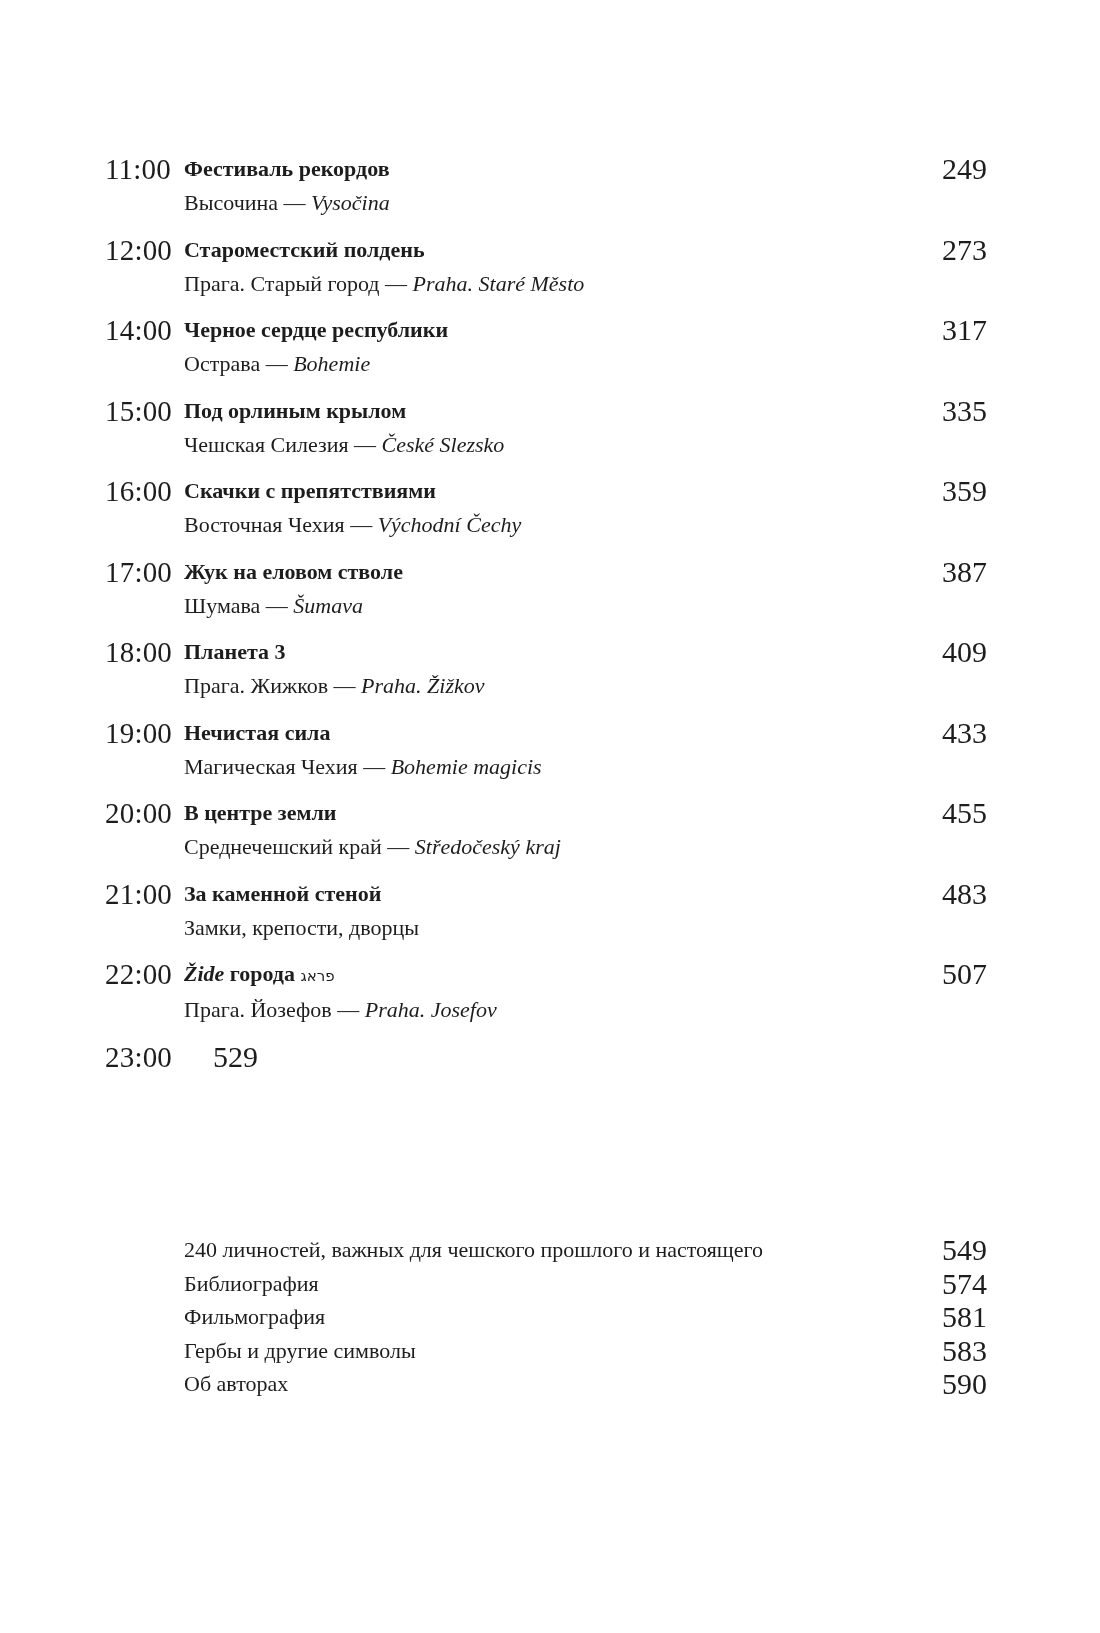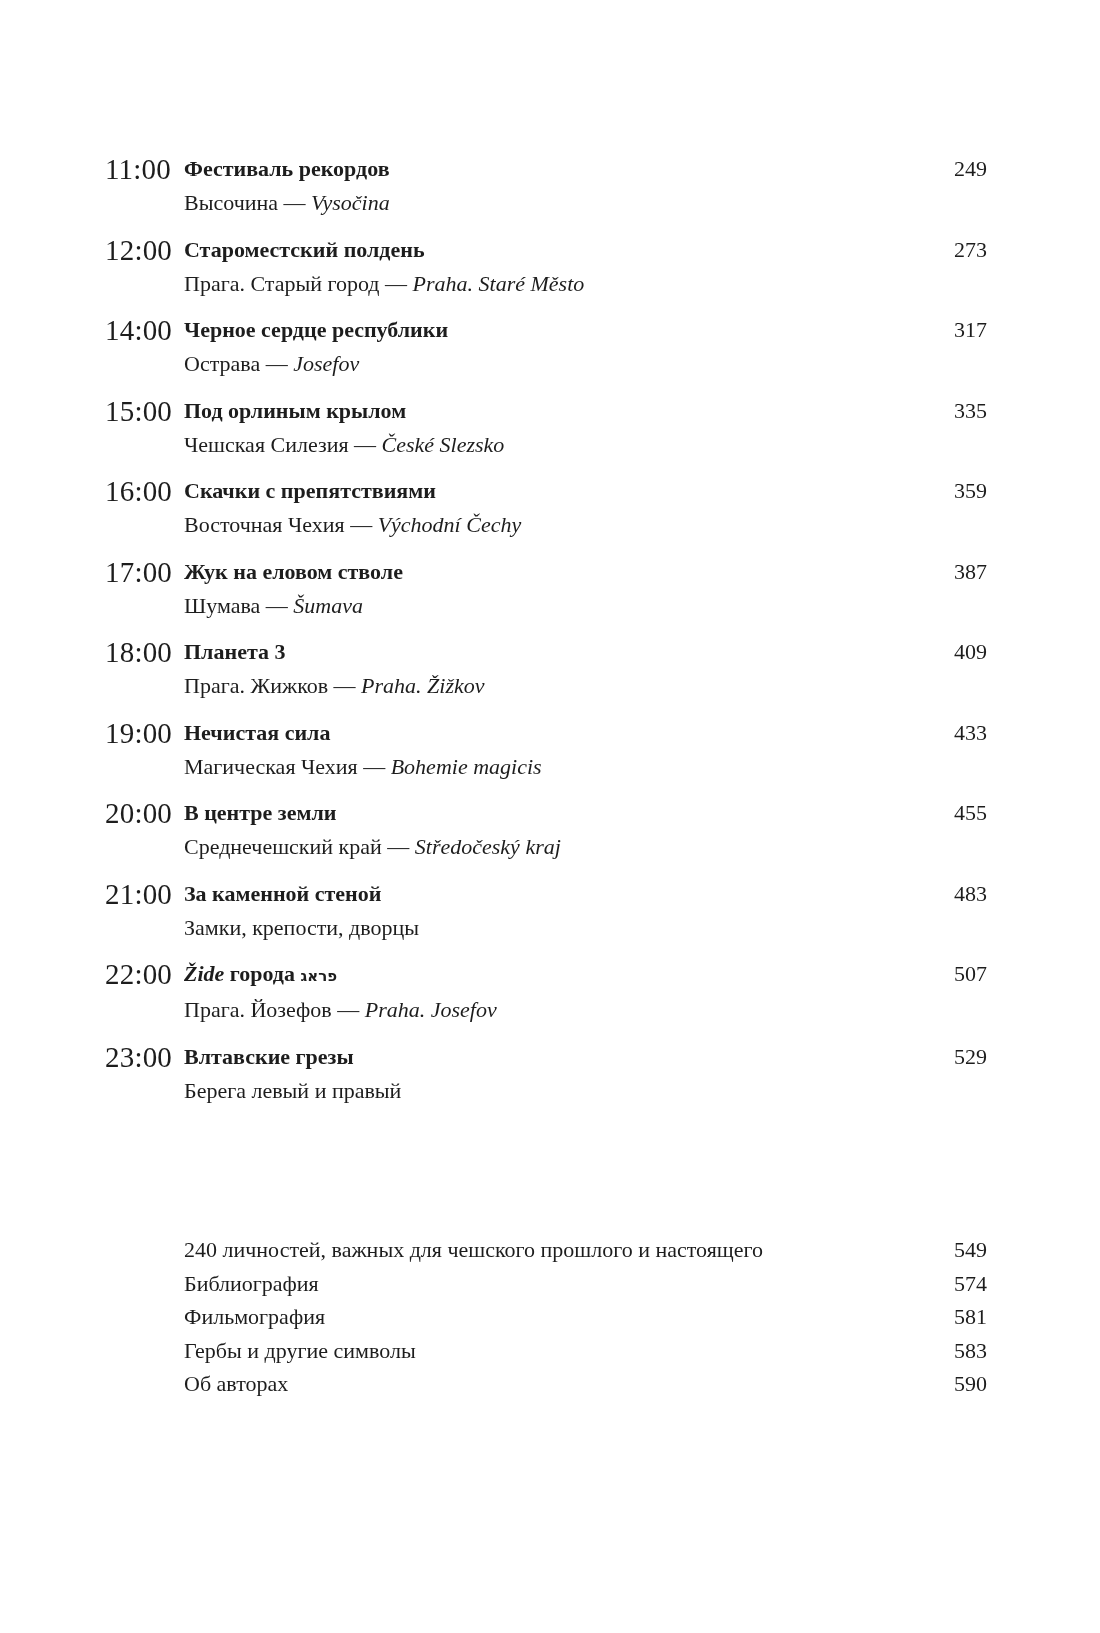--- a/index.html
+++ b/index.html
@@ -42,29 +42,29 @@
   }
   .entry-subtitle {
     font-size: 22px;
     line-height: 34px;
     font-weight: 400;
   }
   .page-cell {
     flex: 0 0 74px;
     width: 74px;
     text-align: right;
-    font-size: 22px;
+    font-size: 30px;
     line-height: 34px;
     font-weight: 400;
   }
   .it { font-style: italic; }
   .heb {
     font-family: "DejaVu Sans", sans-serif;
     font-size: 15px;
-    font-weight: 700;
+    font-weight: 400;
     line-height: 34px;
   }
   .back-list {
     position: absolute;
     left: 184px;
     right: 113px;
     top: 1233px;
   }
   .back-row {
     display: flex;
@@ -98,21 +98,21 @@
       <div class="entry-subtitle"><span>Прага. Старый город — </span><span class="it">Praha. Staré Město</span></div>
     </div>
     <div class="page-cell">273</div>
   </div>
 
 
   <div class="entry">
     <div class="time-cell">14:00</div>
     <div class="mid-cell">
       <div class="entry-title"><span>Черное сердце республики</span></div>
-      <div class="entry-subtitle"><span>Острава — </span><span class="it">Josefov</span></div>
+      <div class="entry-subtitle"><span>Острава — </span><span class="it">Bohemie</span></div>
     </div>
     <div class="page-cell">317</div>
   </div>
 
   <div class="entry">
     <div class="time-cell">15:00</div>
     <div class="mid-cell">
       <div class="entry-title"><span>Под орлиным крылом</span></div>
       <div class="entry-subtitle"><span>Чешская Силезия — </span><span class="it">České Slezsko</span></div>
     </div>
@@ -177,24 +177,20 @@
     <div class="time-cell">22:00</div>
     <div class="mid-cell">
       <div class="entry-title"><span class="it">Žide</span><span> города </span><span class="heb">פראג</span></div>
       <div class="entry-subtitle"><span>Прага. Йозефов — </span><span class="it">Praha. Josefov</span></div>
     </div>
     <div class="page-cell">507</div>
   </div>
 
   <div class="entry">
     <div class="time-cell">23:00</div>
-    <div class="mid-cell">
-      <div class="entry-title"><span>Влтавские грезы</span></div>
-      <div class="entry-subtitle"><span>Берега левый и правый</span></div>
-    </div>
     <div class="page-cell">529</div>
   </div>
 </div>
 <div class="back-list" id="back-list">
   <div class="back-row">
     <div class="back-label">240 личностей, важных для чешского прошлого и настоящего</div>
     <div class="page-cell">549</div>
   </div>
 
   <div class="back-row">

